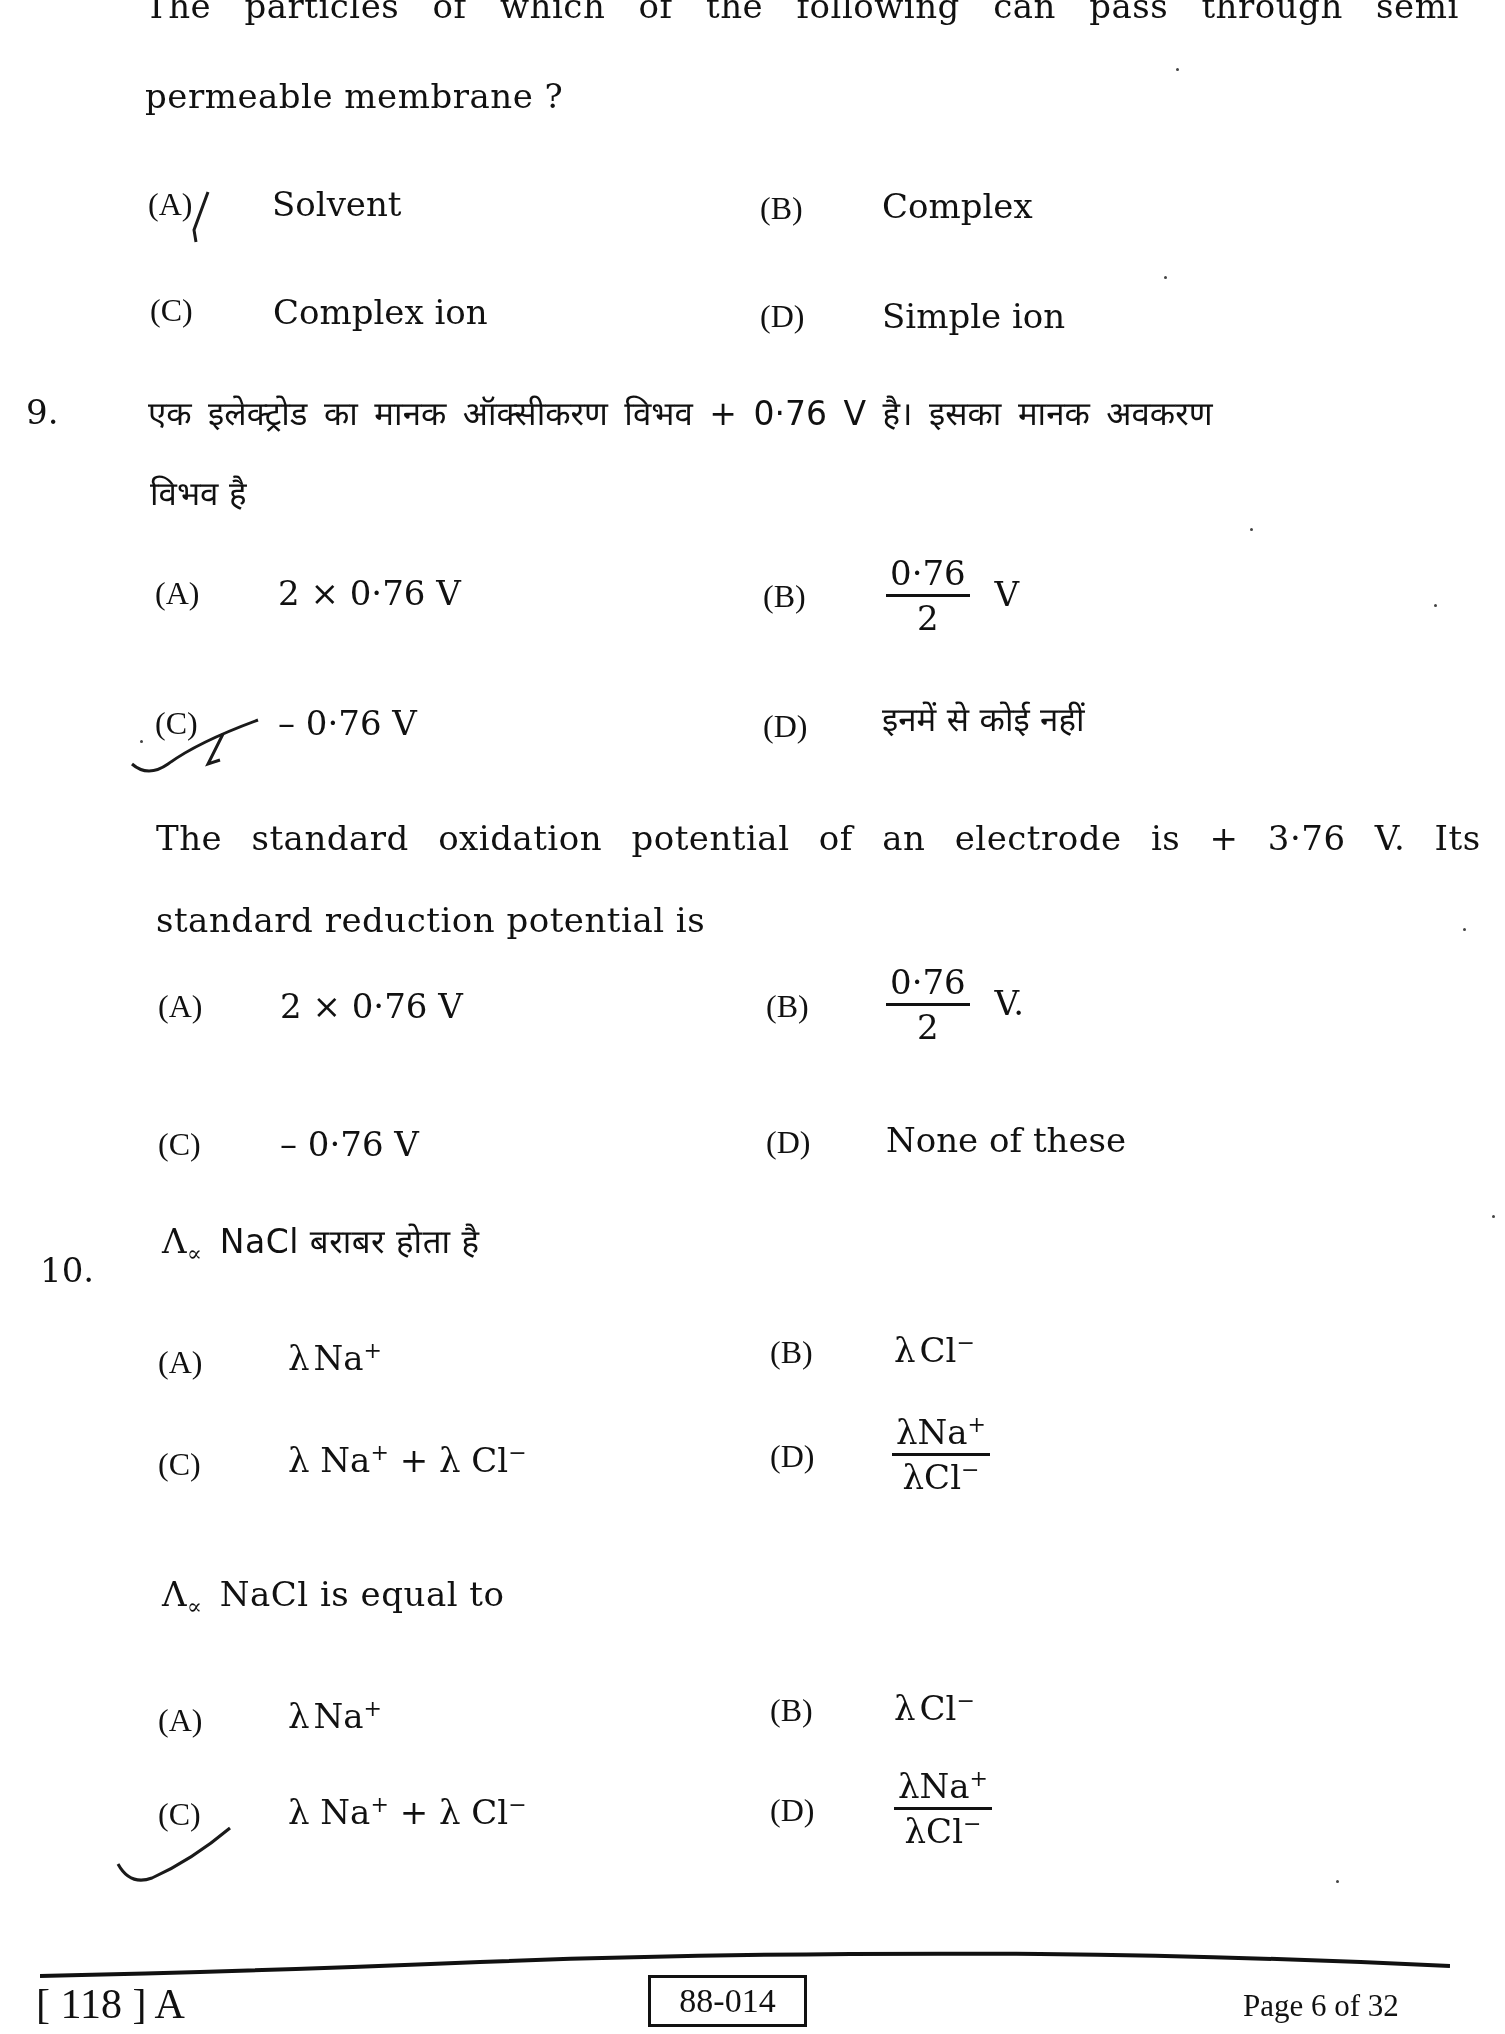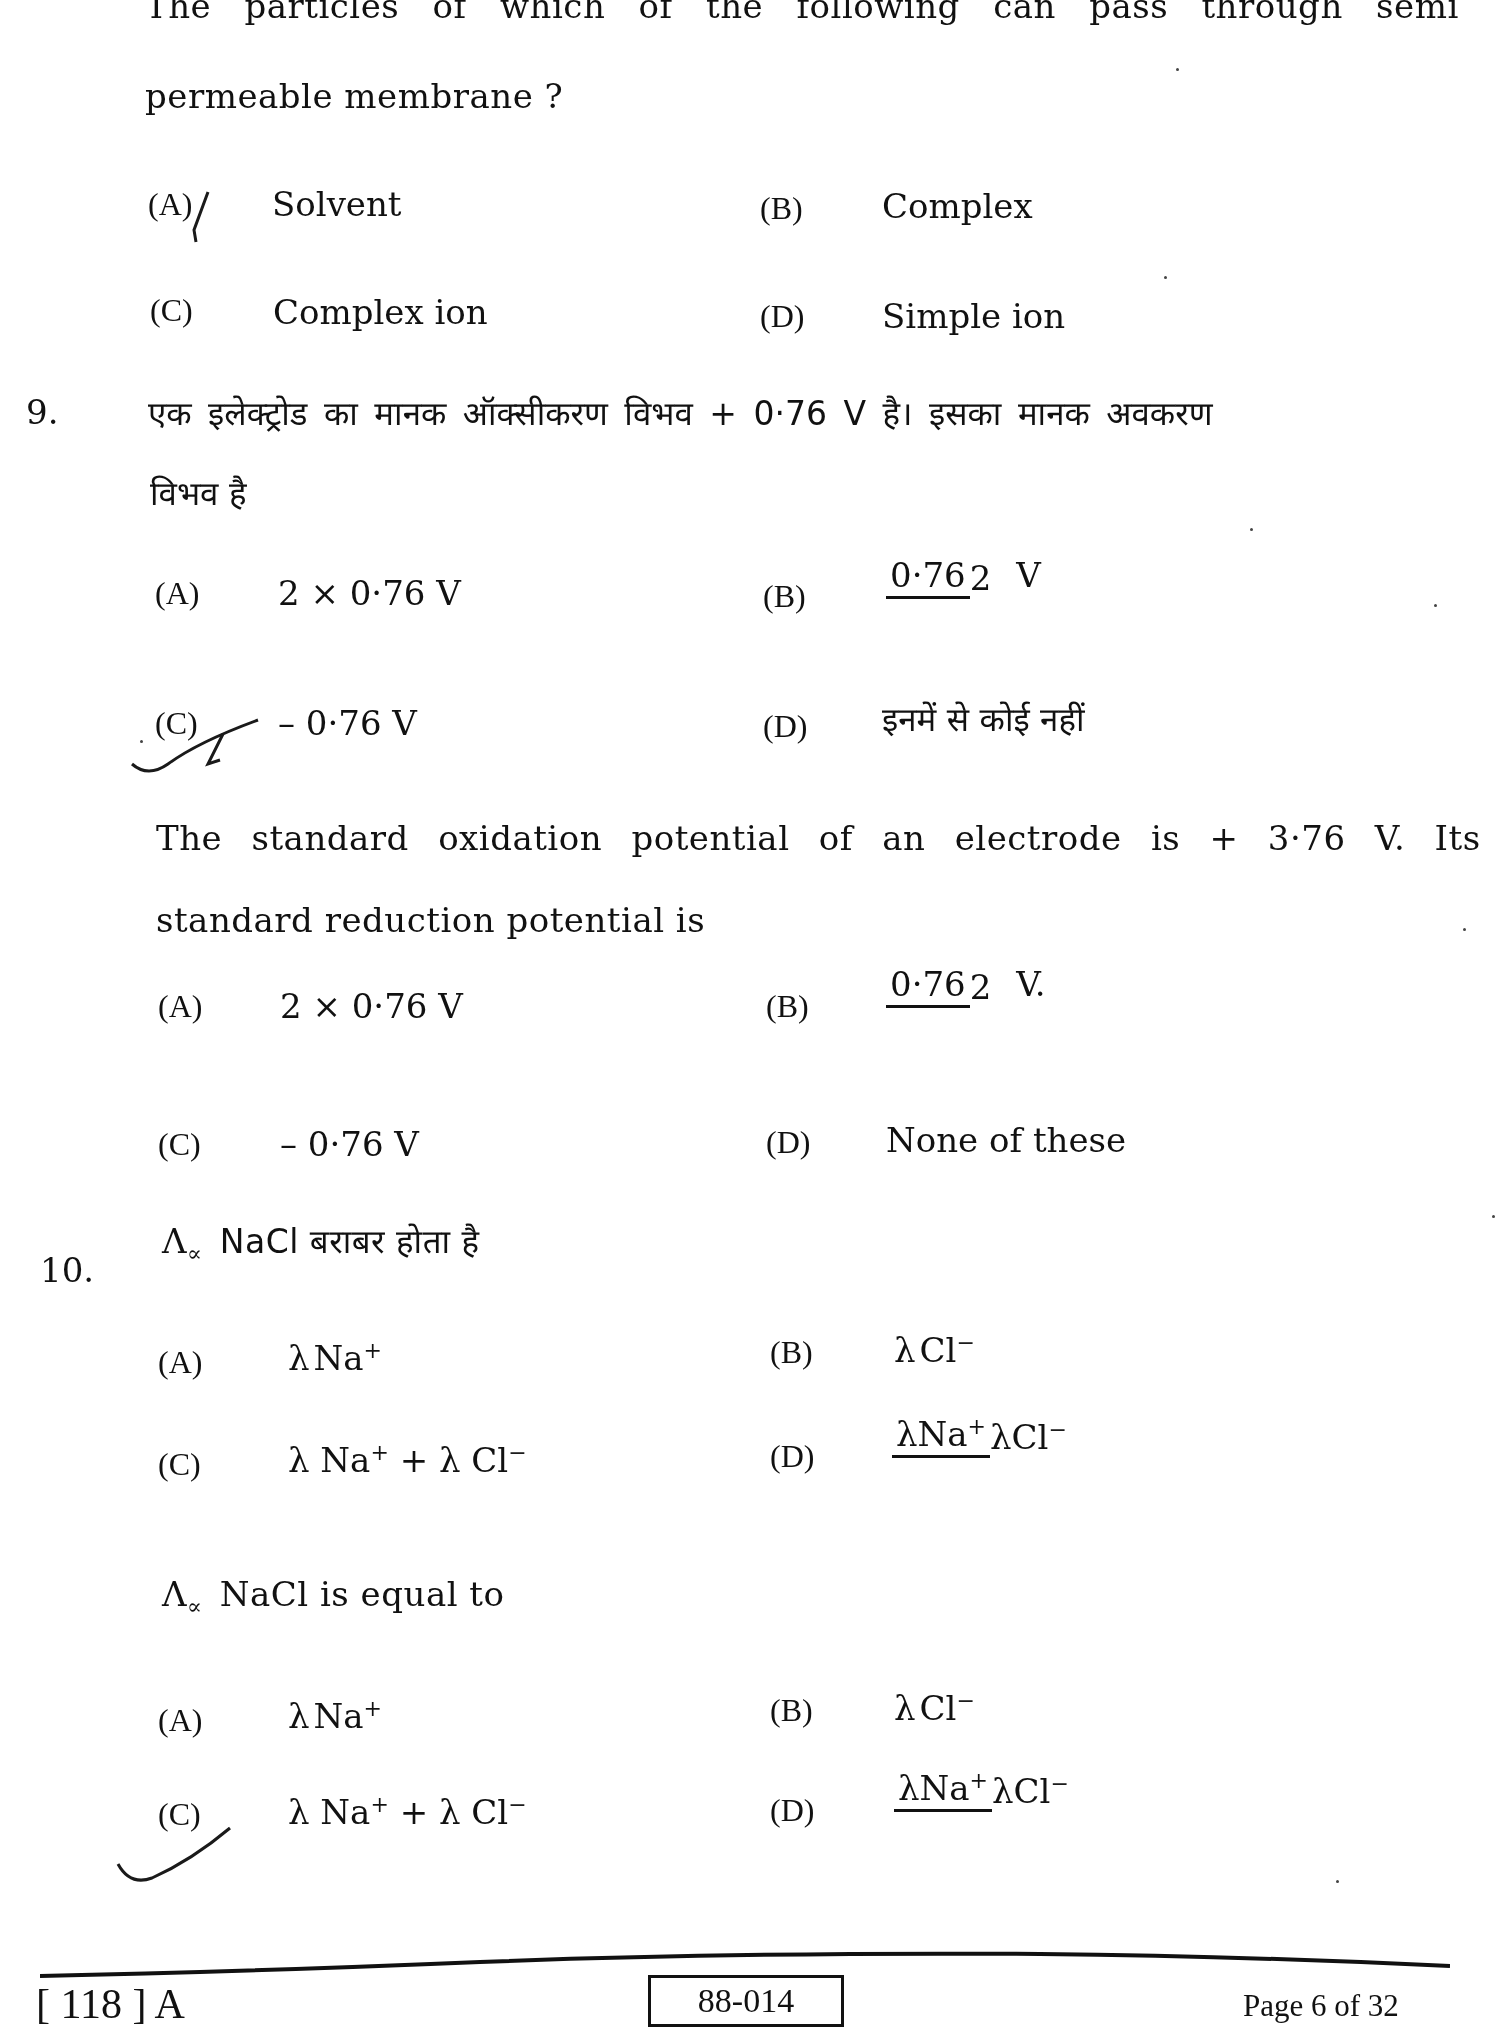--- a/index.html
+++ b/index.html
@@ -8,28 +8,28 @@
     background:#ffffff; color:#111111;
     font-family:"DejaVu Serif", "Liberation Serif", serif;
   }
   .abs { position:absolute; white-space:nowrap; }
   .q-text { font-size:34px; letter-spacing:0.5px; }
   .q-text.just { word-spacing:14px; }
   .hindi { font-family:"DejaVu Sans", sans-serif; font-size:33px; }
   .qnum { font-size:34px; }
   .opt-label { font-size:32px; font-family:"Liberation Serif", serif; }
   .opt-val { font-size:34px; }
-  .frac { display:inline-flex; flex-direction:row; align-items:center; vertical-align:middle; }
+  .frac { display:inline-flex; flex-direction:column; align-items:center; vertical-align:middle; }
   .frac .num { border-bottom:3px solid #111; padding:0 4px 2px 4px; line-height:1.1; }
   .frac .den { line-height:1.15; padding-top:2px; }
   sup { font-size:22px; vertical-align:super; line-height:0; }
   sub { font-size:22px; vertical-align:sub; line-height:0; }
   .tick { position:absolute; }
   .footer-line { position:absolute; left:40px; top:1962px; width:1410px; height:4px; }
-  .code-box { position:absolute; left:648px; top:1975px; width:196px; height:52px; border:3px solid #111; box-sizing:border-box; text-align:center; font-size:34px; line-height:46px; font-family:"Liberation Serif", serif; }
+  .code-box { position:absolute; left:648px; top:1975px; width:159px; height:52px; border:3px solid #111; box-sizing:border-box; text-align:center; font-size:34px; line-height:46px; font-family:"Liberation Serif", serif; }
   .footer-left { font-size:42px; font-family:"Liberation Serif", serif; }
   .footer-right { font-size:31px; font-family:"Liberation Serif", serif; }
   .speck { position:absolute; width:3px; height:3px; background:#444; border-radius:50%; }
 </style>
 </head>
 <body>
 
 <div class="abs q-text just" style="left:145px; top:-14px; word-spacing:22px;">The particles of which of the following can pass through semi</div>
 <div class="abs q-text" style="left:145px; top:76px;">permeable membrane ?</div>
 

